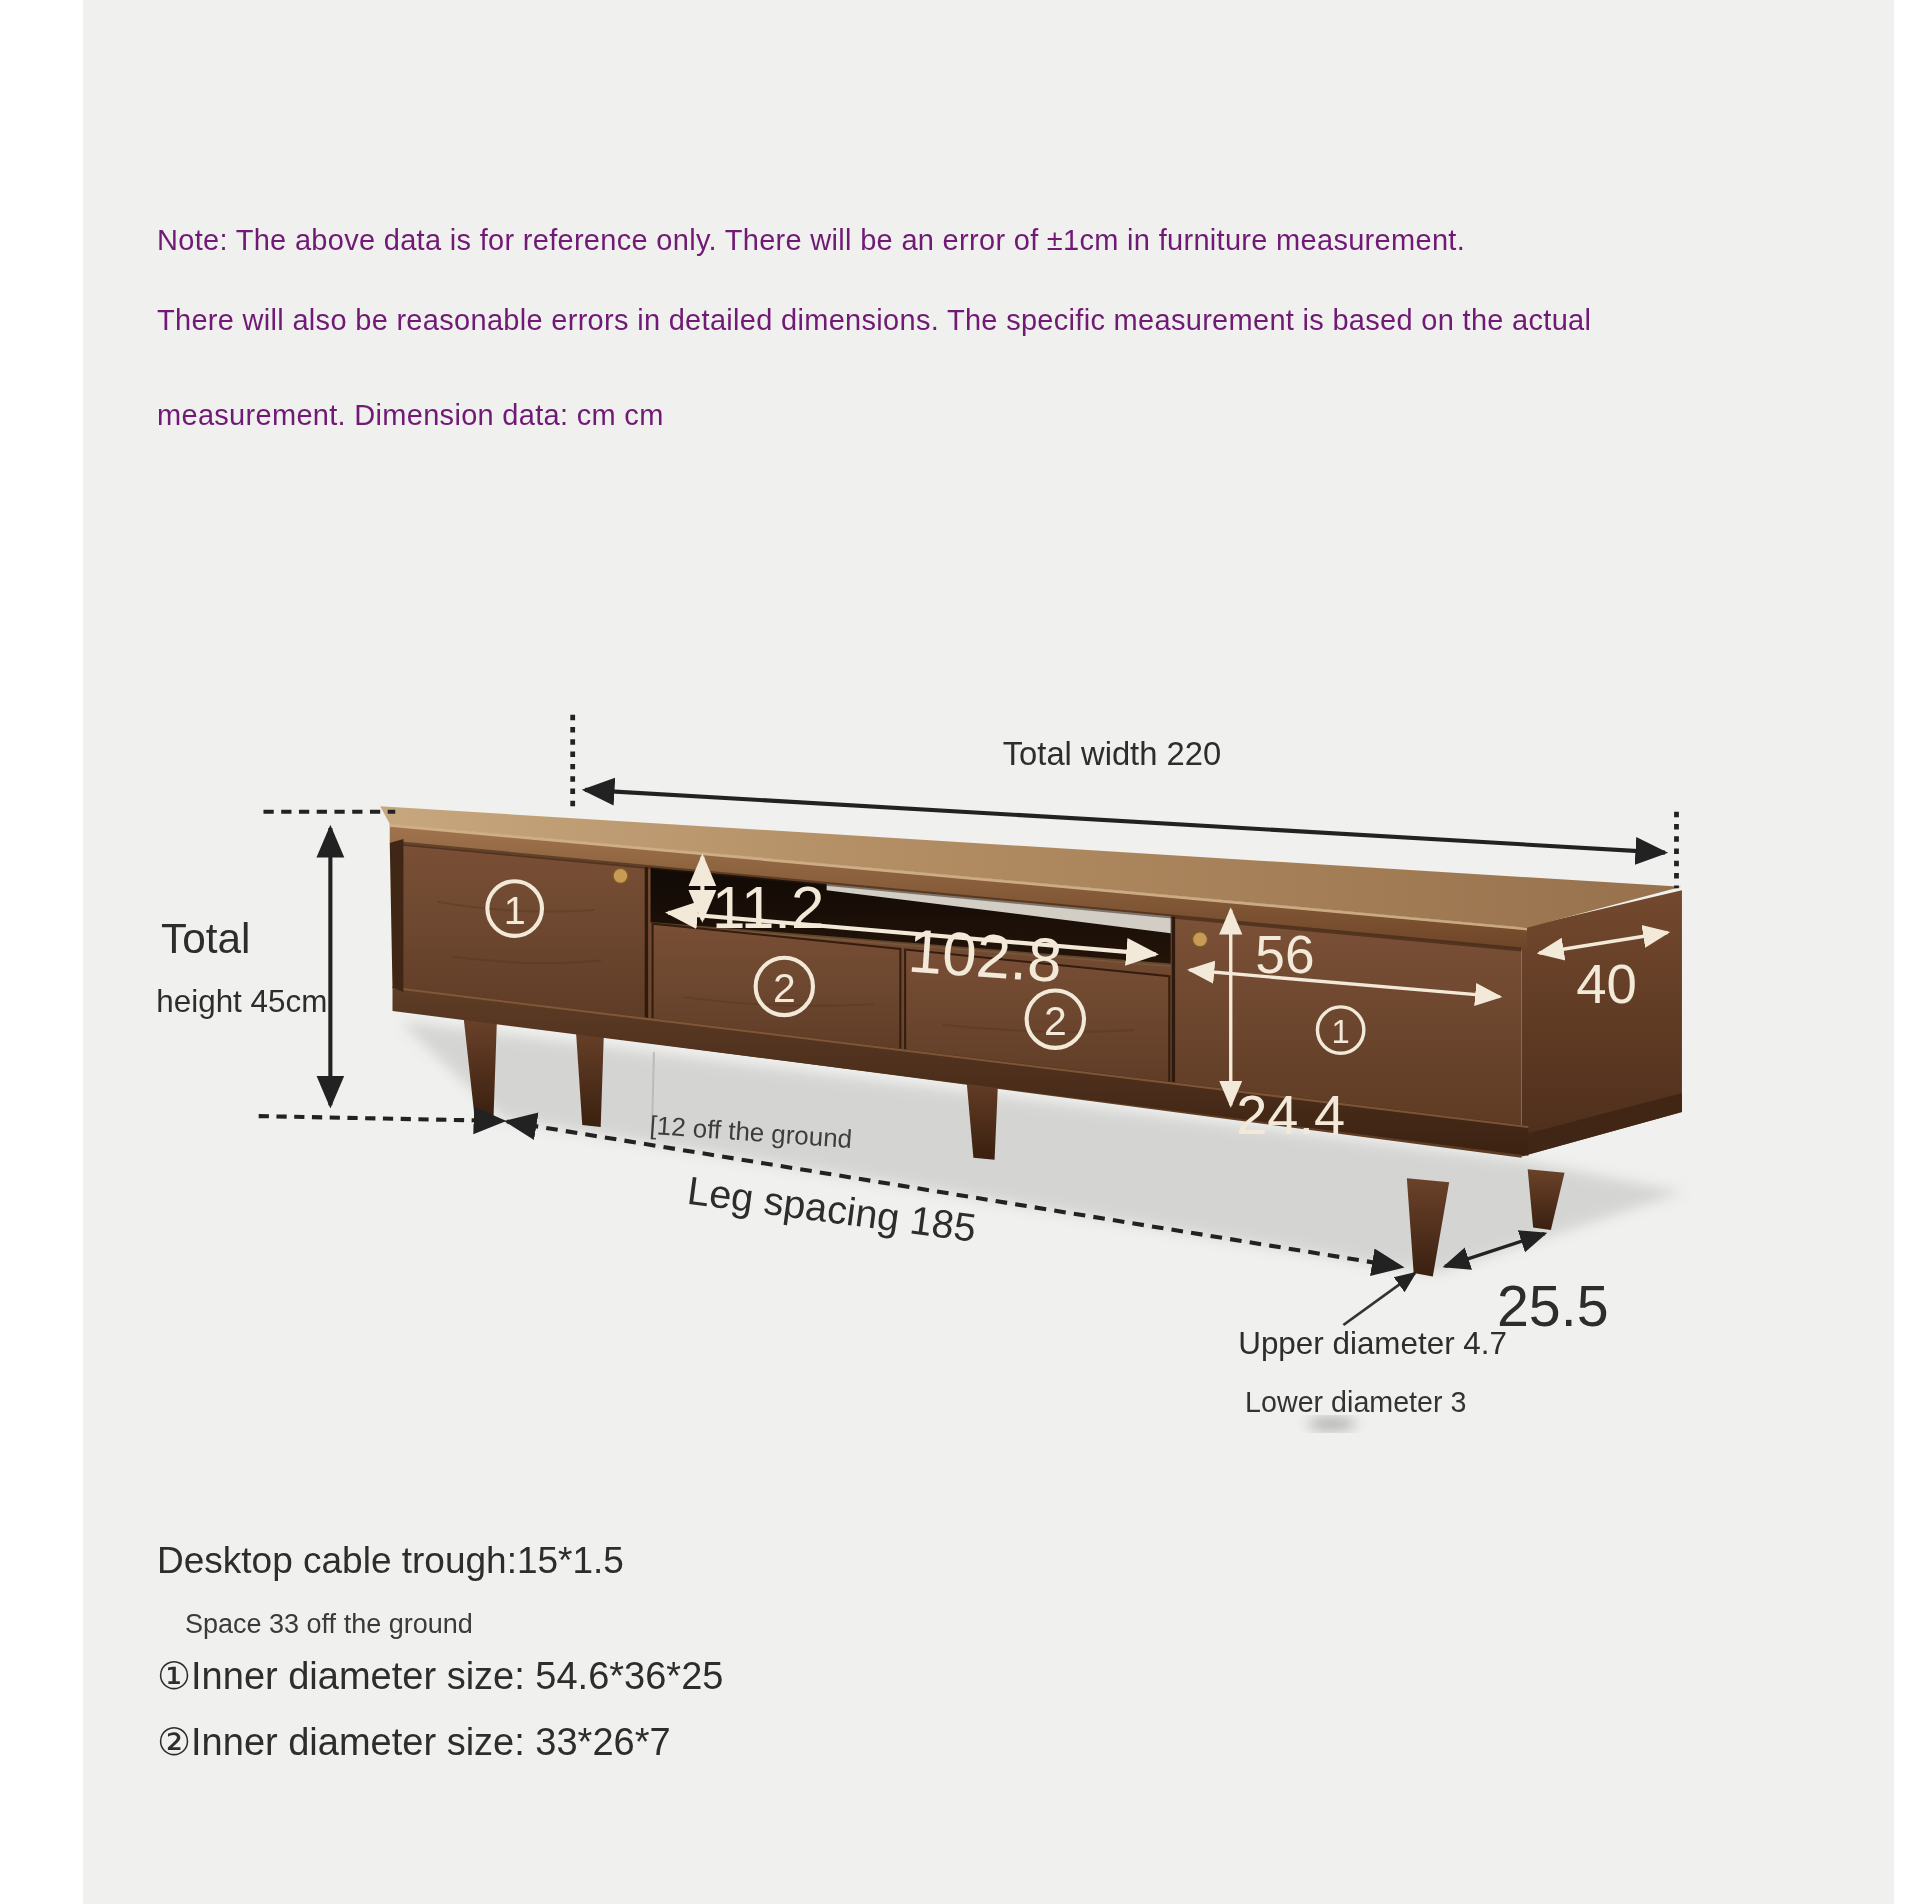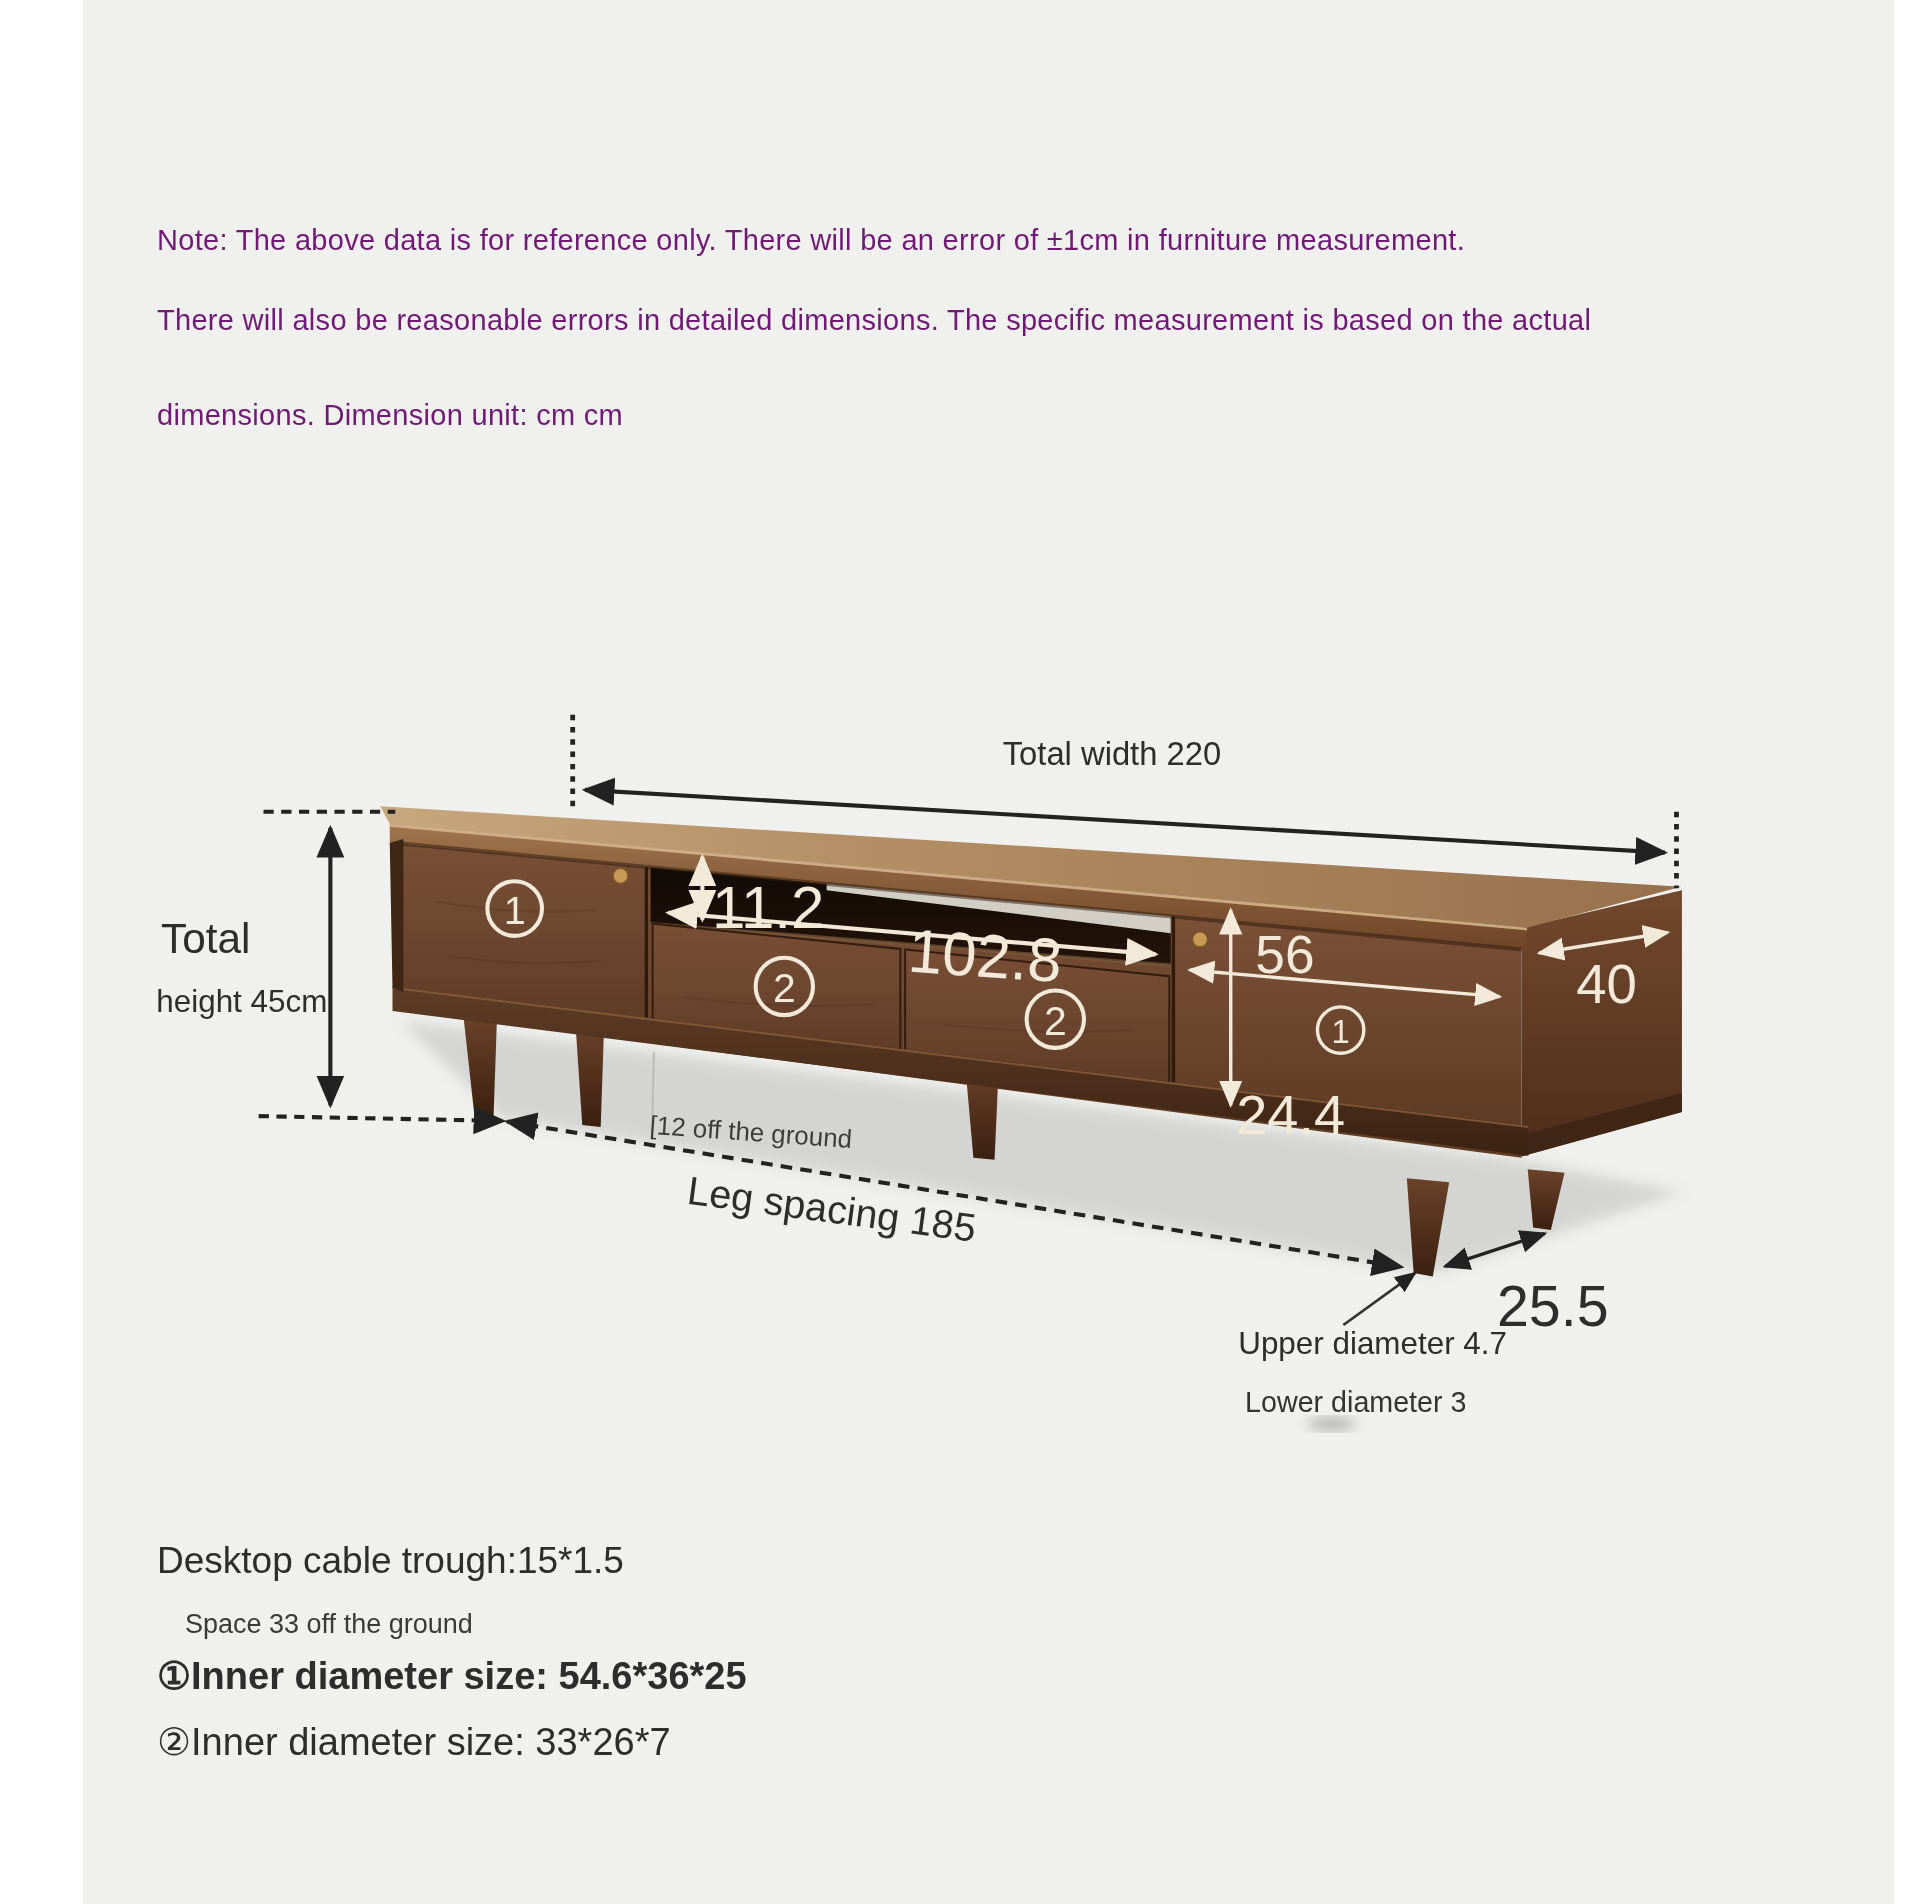--- a/index.html
+++ b/index.html
@@ -19,21 +19,21 @@
   .ink  { fill: #2d2d2d; }
   .cream{ fill: #f2e9d8; }
 </style>
 </head>
 <body>
 
 <div class="canvas"></div>
 
 <div class="note-line" style="top:224px">Note: The above data is for reference only. There will be an error of ±1cm in furniture measurement.</div>
 <div class="note-line" style="top:304px">There will also be reasonable errors in detailed dimensions. The specific measurement is based on the actual</div>
-<div class="note-line" style="top:399px">dimensions. Dimension unit: cm cm</div>
+<div class="note-line" style="top:399px">measurement. Dimension data: cm cm</div>
 
 <svg id="svg-diagram" width="1653" height="785" viewBox="180 1020 2420 1150">
   <defs>
     <linearGradient id="gTop" x1="0" y1="0" x2="1" y2="0">
       <stop offset="0" stop-color="#c7a77e"></stop>
         <stop offset="0.45" stop-color="#b08a60"></stop>
         <stop offset="1" stop-color="#97714c"></stop>
     </linearGradient>
     <linearGradient id="gEdge" x1="0" y1="0" x2="0" y2="1">
       <stop offset="0" stop-color="#a0754e"></stop>
@@ -166,15 +166,15 @@
   <text x="2192" y="1942" font-size="84" class="ink">25.5</text>
 
   <line x1="1967" y1="1940" x2="2072" y2="1864" stroke="#333" stroke-width="4" marker-end="url(#mb)"></line>
   <text x="1813" y="1983" font-size="46" class="ink">Upper diameter 4.7</text>
   <text x="1823" y="2068" font-size="42" fill="#333">Lower diameter 3</text>
   <ellipse cx="1950" cy="2085" rx="36" ry="8" fill="#4a4a4a" opacity="0.45" filter="url(#soft)"></ellipse>
 </svg>
 
 <div class="spec-line" style="top:1540px; font-size:37px;text-align:center;">Desktop cable trough:15*1.5</div>
 <div class="spec-line" style="top:1609px; font-size:27px; color:#3a3a3a;margin-left:28px;">Space 33 off the ground</div>
-<div class="spec-line" style="top:1654px; font-size:38px;font-weight:bold;">①Inner diameter size: 54.6*36*25</div>
+<div class="spec-line" style="top:1654px; font-size:38px;">①Inner diameter size: 54.6*36*25</div>
 <div class="spec-line" style="top:1720px; font-size:38px;">②Inner diameter size: 33*26*7</div>
 
 
 </body></html>

